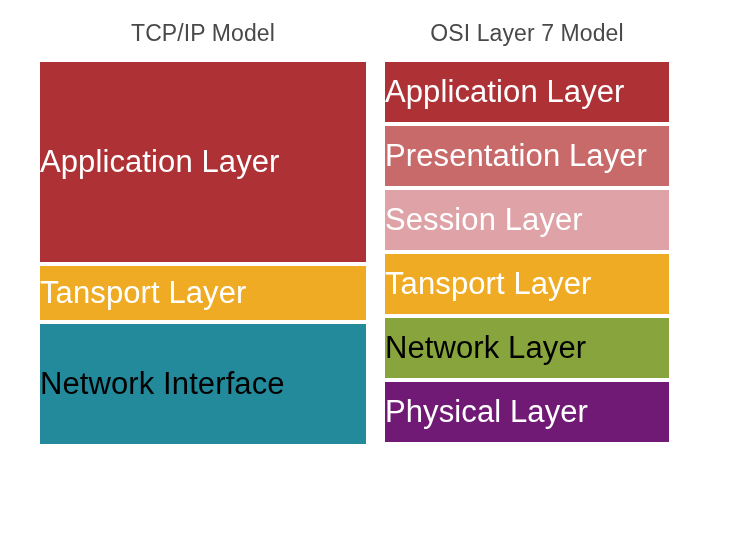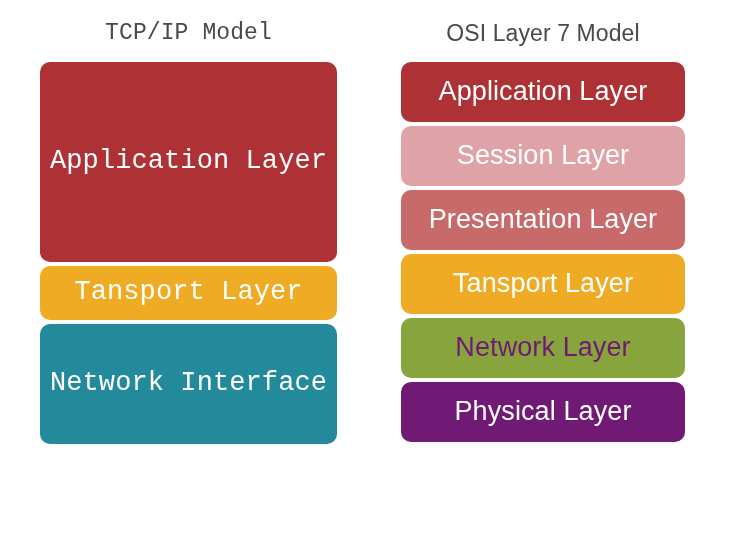--- a/index.html
+++ b/index.html
@@ -25,25 +25,24 @@
     height: 553px;
   }
 
   
   .column {
     position: absolute;
   }
   #col-tcpip {
     left: 40px;
     top: 18px;
-    width: 297px;
-    font-family: Liberation Mono, monospace;
+    width: 326px;
   }
   #col-osi {
-    left: 401px;
+    left: 385px;
     top: 18px;
     width: 284px;
   }
 
   .column-title {
     font-size: 23px;
     font-weight: 400;
     color: #494949;
     text-align: center;
     line-height: 30px;
@@ -54,29 +53,27 @@
   .stack {
     position: relative;
     margin-top: 14px;
   }
 
   
   .layer {
     box-sizing: border-box;
     display: flex;
     align-items: center;
-    justify-content: center;
     color: #ffffff;
-    font-size: 27px;
+    font-size: 31px;
     font-weight: 400;
     letter-spacing: 0.1px;
     white-space: nowrap;
     margin-bottom: 4px;
     overflow: hidden;
-    border-radius: 10px;
   }
   .layer:last-child {
     margin-bottom: 0;
   }
   .layer-label {
     display: block;
     line-height: 1.1;
   }
 
   
@@ -99,49 +96,49 @@
 
       <div class="layer h-app" style="background-color: rgb(174, 49, 53); color: rgb(255, 255, 255);">
         <span class="layer-label">Application Layer</span>
       </div>
 
       <div class="layer h-std" style="background-color: rgb(239, 171, 36); color: rgb(255, 255, 255);">
         <span class="layer-label">Tansport Layer</span>
       </div>
 
 
-      <div class="layer h-netif" style="background-color: rgb(34, 138, 155); color: #ffffff;">
+      <div class="layer h-netif" style="background-color: rgb(34, 138, 155); color: #000000;">
         <span class="layer-label">Network Interface</span>
       </div>
 
     </div>
   </div>
 
   <div class="column" id="col-osi">
     <div class="column-title" style="color: rgb(73, 73, 73);">OSI Layer 7 Model</div>
 
     <div class="stack">
 
       <div class="layer" style="background-color: rgb(174, 49, 53); color: rgb(255, 255, 255);">
         <span class="layer-label">Application Layer</span>
       </div>
 
+      <div class="layer" style="background-color: rgb(201, 106, 106); color: rgb(255, 255, 255);">
+        <span class="layer-label">Presentation Layer</span>
+      </div>
+
       <div class="layer" style="background-color: rgb(223, 162, 166); color: rgb(255, 255, 255);">
         <span class="layer-label">Session Layer</span>
-      </div>
-
-      <div class="layer" style="background-color: rgb(201, 106, 106); color: rgb(255, 255, 255);">
-        <span class="layer-label">Presentation Layer</span>
       </div>
 
       <div class="layer" style="background-color: rgb(239, 171, 36); color: rgb(255, 255, 255);">
         <span class="layer-label">Tansport Layer</span>
       </div>
 
-      <div class="layer" style="background-color: rgb(135, 165, 60); color: #701a75;">
+      <div class="layer" style="background-color: rgb(135, 165, 60); color: #000000;">
         <span class="layer-label">Network Layer</span>
       </div>
 
 
       <div class="layer" style="background-color: #701a75; color: rgb(255, 255, 255);">
         <span class="layer-label">Physical Layer</span>
       </div>
 
     </div>
   </div>

